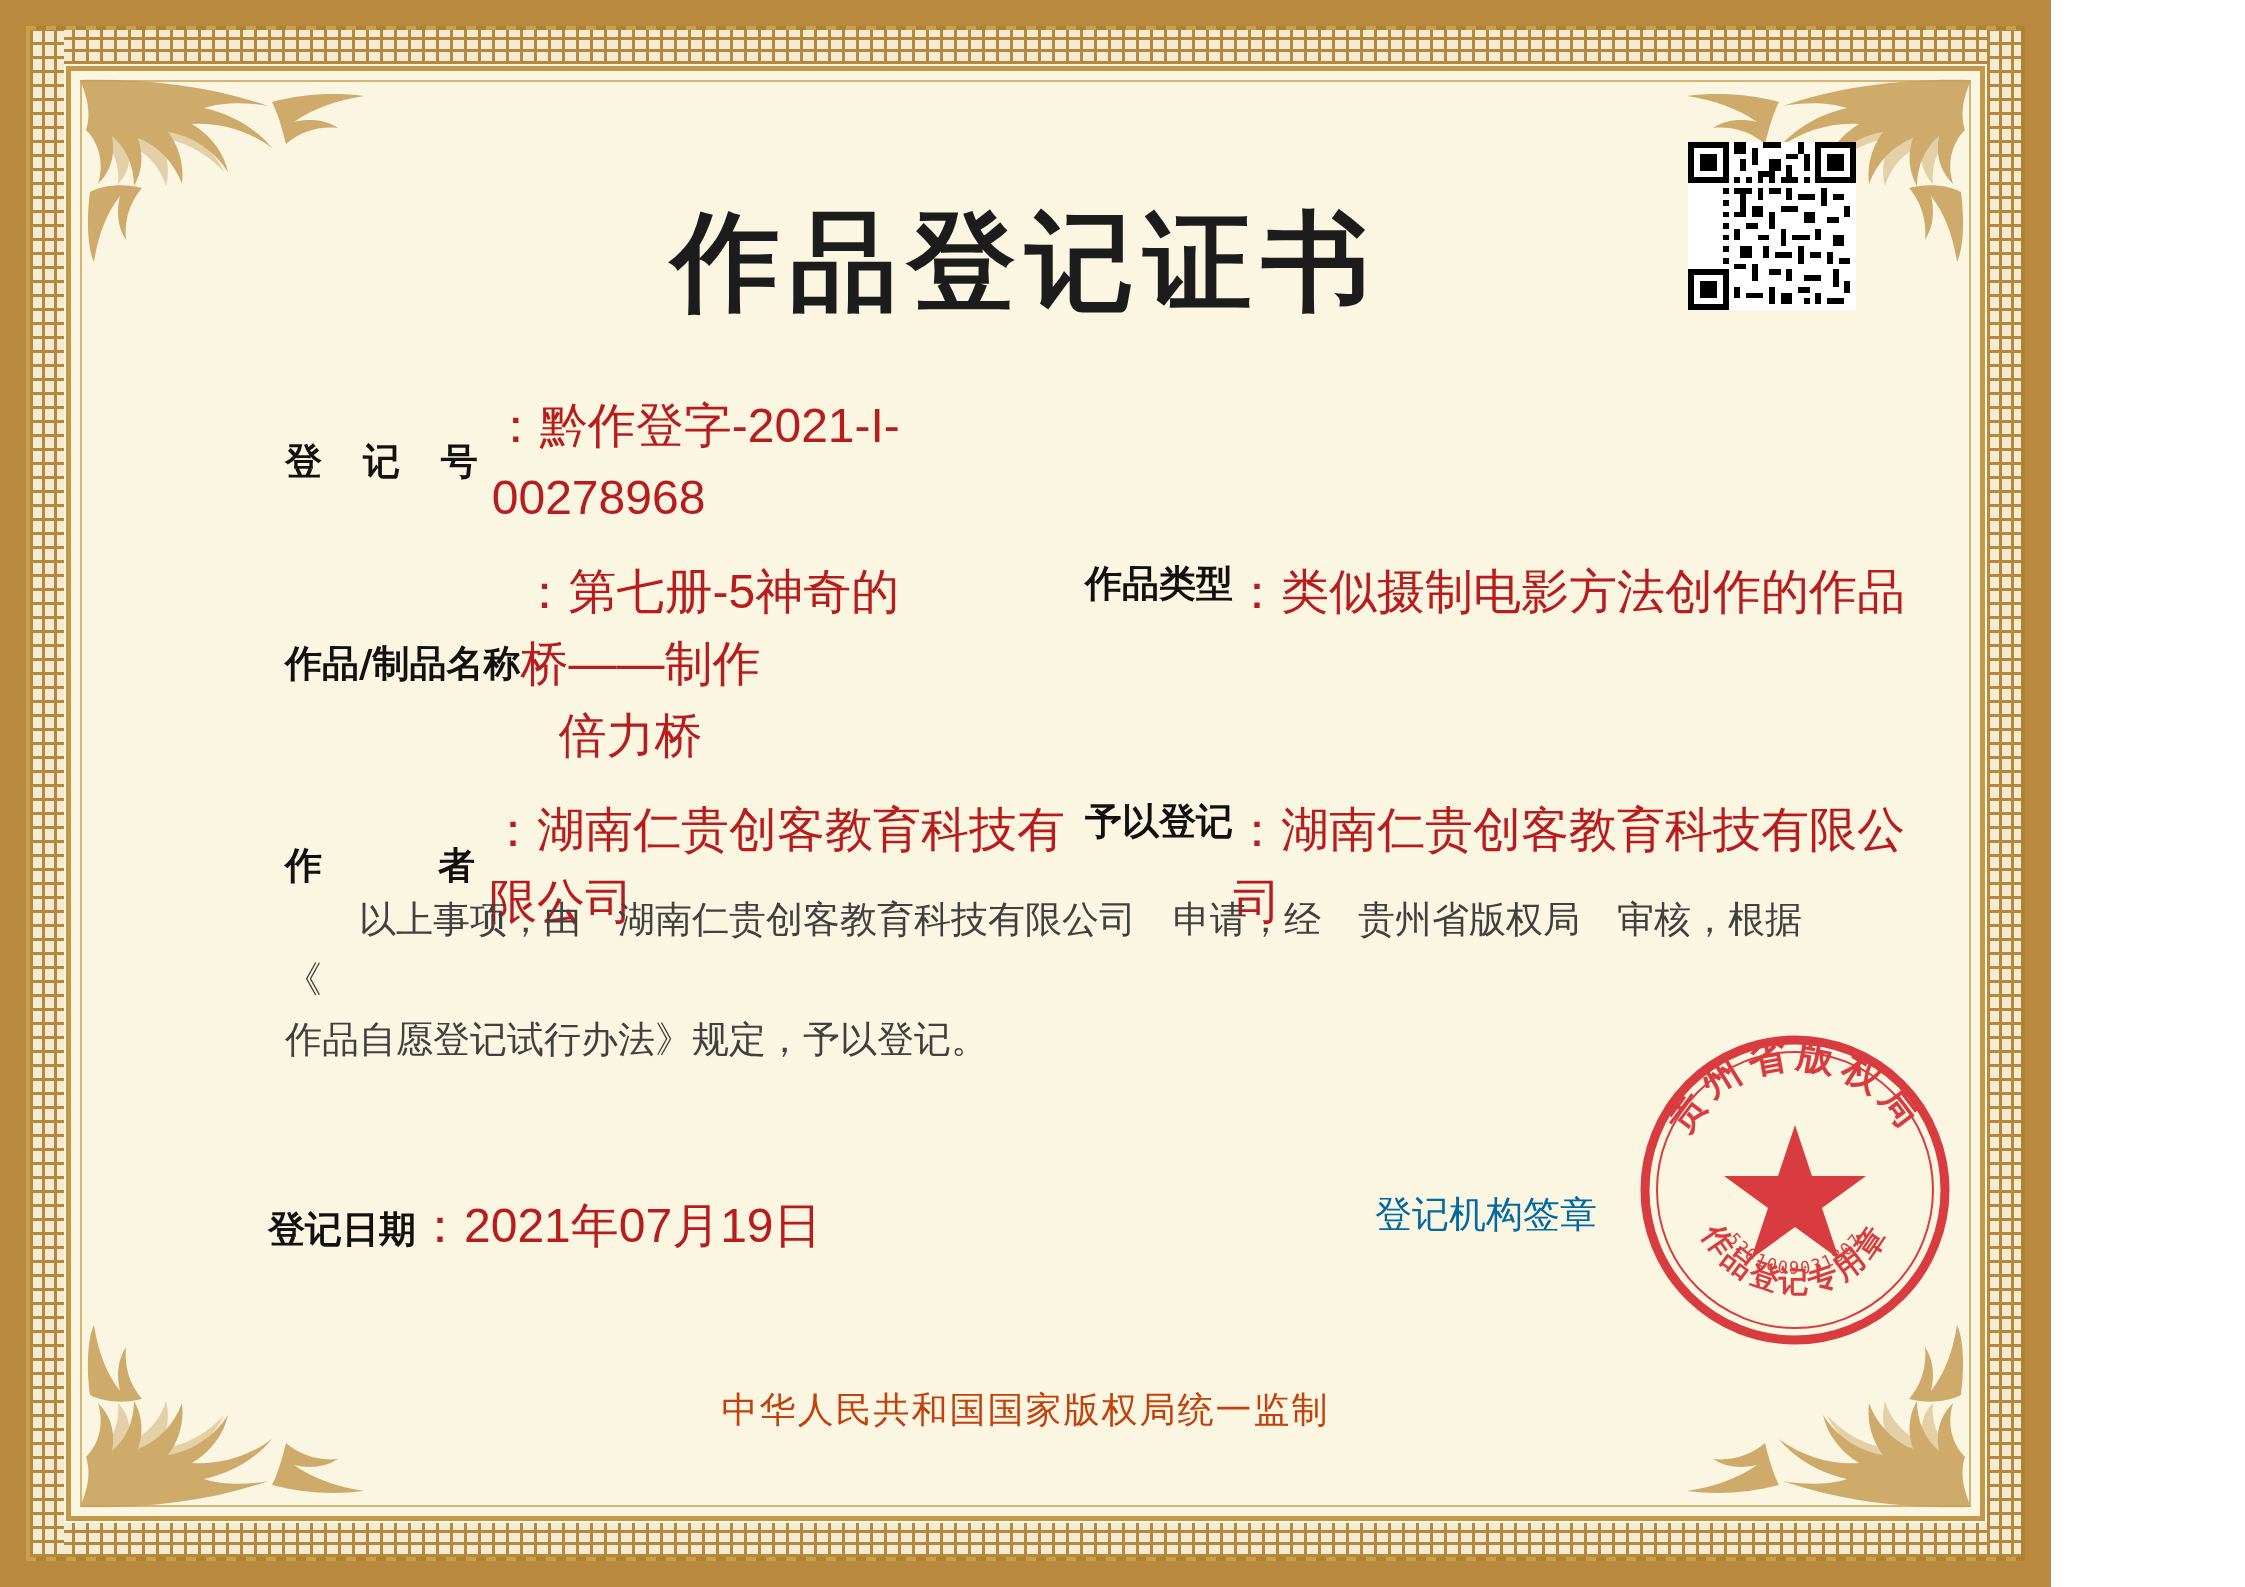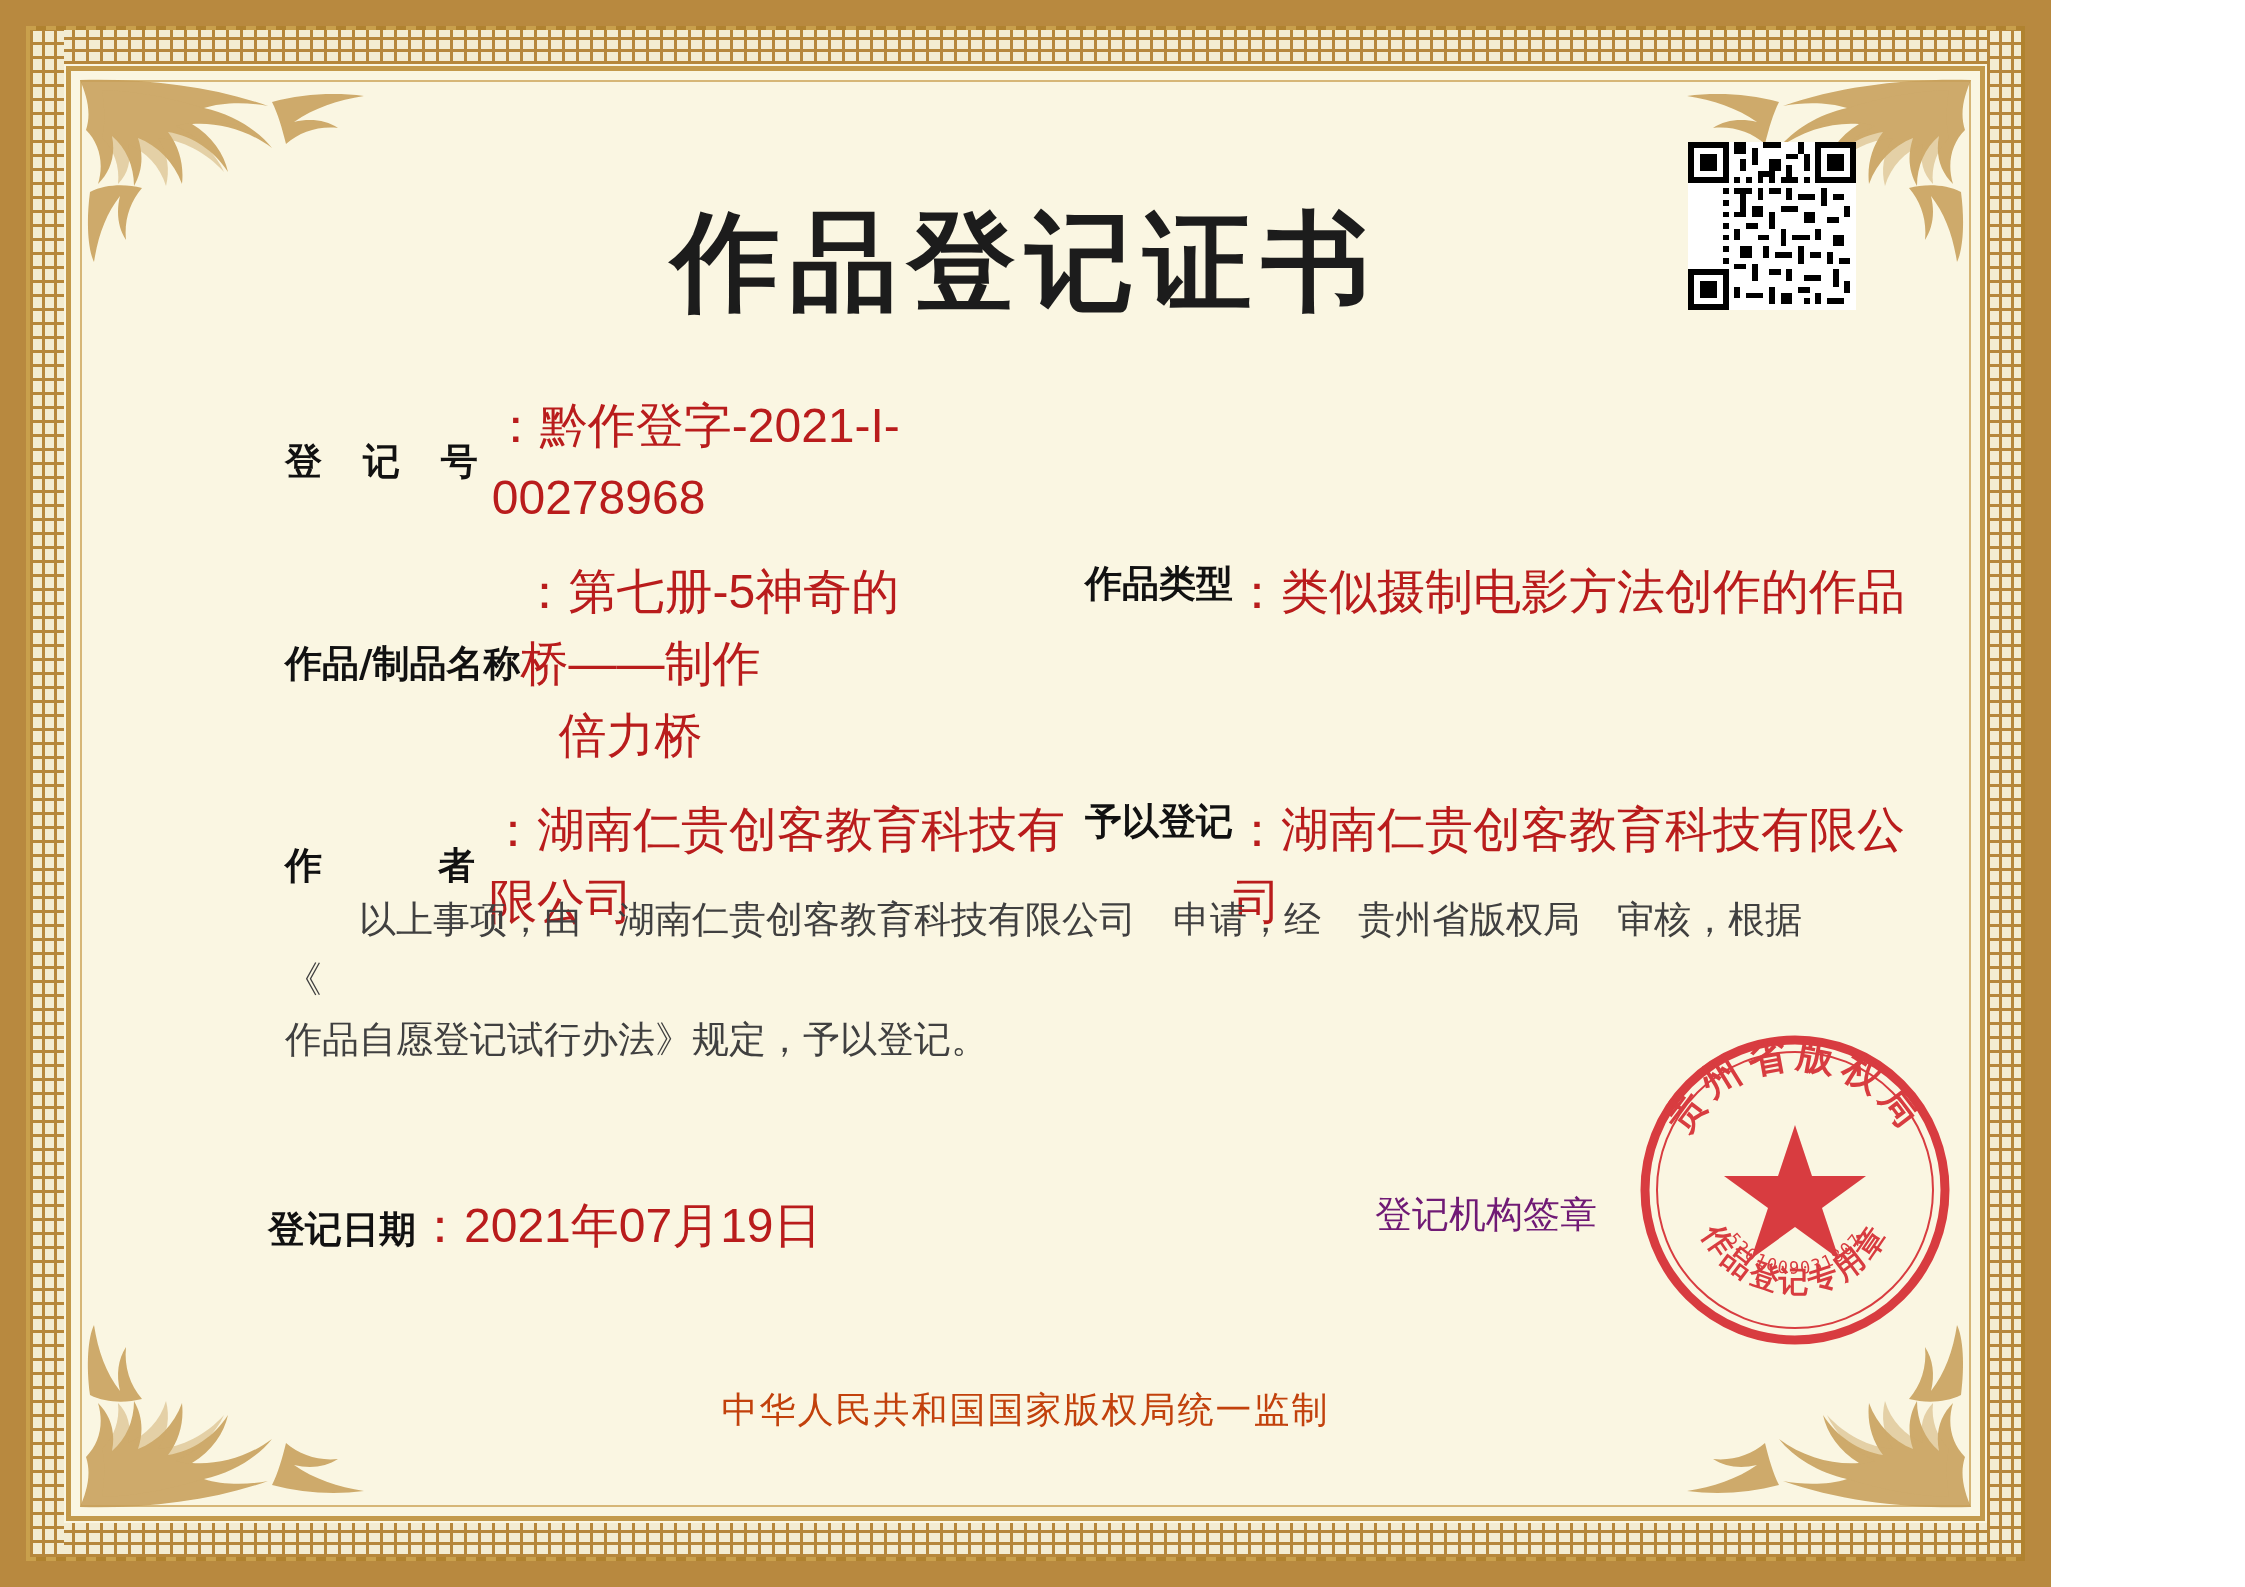--- a/index.html
+++ b/index.html
@@ -199,21 +199,21 @@
     font-size: 37px;
     color: #111;
     white-space: nowrap;
     font-family: "DejaVu Serif", "Liberation Serif", serif;
   }
   .seal-label {
     position: absolute;
     left: 1275px;
     top: 0;
     font-size: 37px;
-    color: #701a75;
+    color: #0369a1;
     white-space: nowrap;
     font-family: "DejaVu Serif", "Liberation Serif", serif;
   }
 
   .bottom-note {
     position: absolute;
     left: 0; right: 0;
     bottom: 52px;
     text-align: center;
     font-size: 36px;

